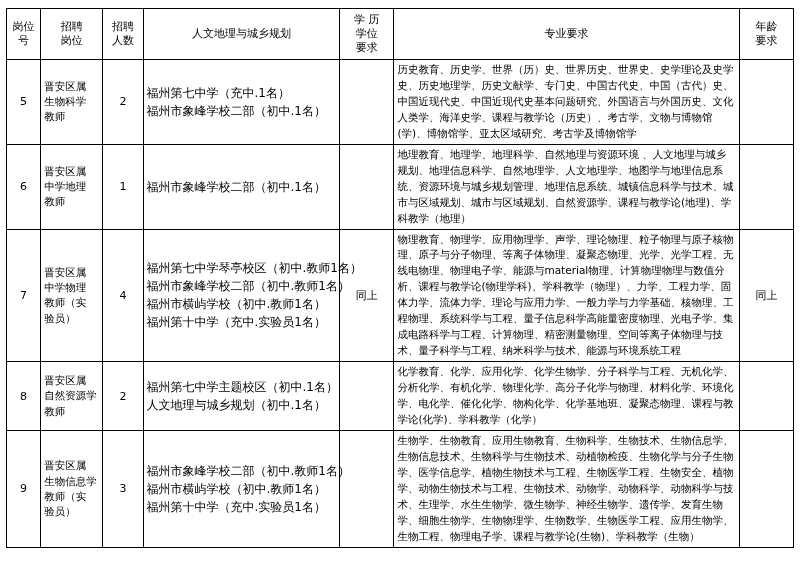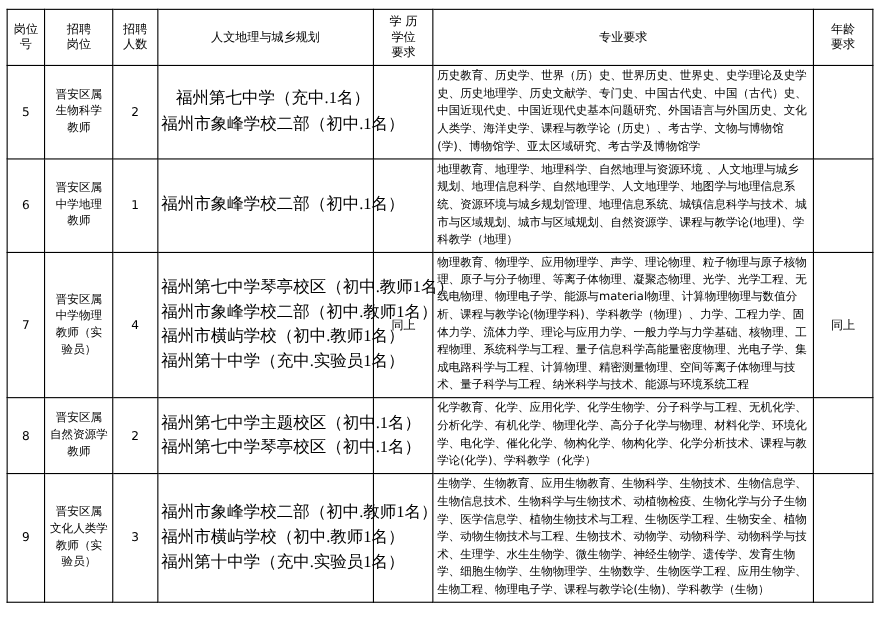--- a/index.html
+++ b/index.html
@@ -46,30 +46,28 @@
   .col-unit  { width: 196px; }
   .col-edu   { width: 54px; }
   .col-major { width: 344px; }
   .col-age   { width: 54px; }
 
   td.c-no, td.c-num, td.c-edu, td.c-age {
     text-align: center;
     font-size: 11px;
   }
   td.c-post {
-    text-align: center;
     font-size: 10.5px;
     line-height: 1.45;
   }
   td.c-unit {
-    text-align: right;
-    font-size: 15px;
+    text-align: left;
+    font-size: 12px;
     line-height: 1.5;
     padding-left: 18px;
-    font-family: Liberation Serif, serif;
   }
   td.c-major {
     text-align: left;
     font-size: 10.5px;
     line-height: 1.52;
     padding: 3px 5px;
     margin-top: 20px;
   }
   .unit-line { white-space: nowrap; }
 </style>
@@ -176,32 +174,32 @@
       <tr>
         <td class="c-no">8</td>
         <td class="c-post">
           <div>晋安区属</div>
           <div>自然资源学</div>
           <div>教师</div>
         </td>
         <td class="c-num">2</td>
         <td class="c-unit">
           <div class="unit-line">福州第七中学主题校区（初中.1名）</div>
-          <div class="unit-line">福州第七中学琴亭校区（初中.1名）</div>
-        </td>
-        <td class="c-edu"></td>
-        <td class="c-major">化学教育、化学、应用化学、化学生物学、分子科学与工程、无机化学、分析化学、有机化学、物理化学、高分子化学与物理、材料化学、环境化学、电化学、催化化学、物构化学、物构化学、化学分析技术、课程与教学论(化学)、学科教学（化学）</td>
+          <div class="unit-line">人文地理与城乡规划（初中.1名）</div>
+        </td>
+        <td class="c-edu"></td>
+        <td class="c-major">化学教育、化学、应用化学、化学生物学、分子科学与工程、无机化学、分析化学、有机化学、物理化学、高分子化学与物理、材料化学、环境化学、电化学、催化化学、物构化学、化学基地班、凝聚态物理、课程与教学论(化学)、学科教学（化学）</td>
         <td class="c-age"></td>
       </tr>
 
       <tr>
         <td class="c-no">9</td>
         <td class="c-post">
           <div>晋安区属</div>
-          <div>文化人类学</div>
+          <div>生物信息学</div>
           <div>教师（实</div>
           <div>验员）</div>
         </td>
         <td class="c-num">3</td>
         <td class="c-unit">
           <div class="unit-line">福州市象峰学校二部（初中.教师1名）</div>
           <div class="unit-line">福州市横屿学校（初中.教师1名）</div>
           <div class="unit-line">福州第十中学（充中.实验员1名）</div>
         </td>
         <td class="c-edu"></td>

